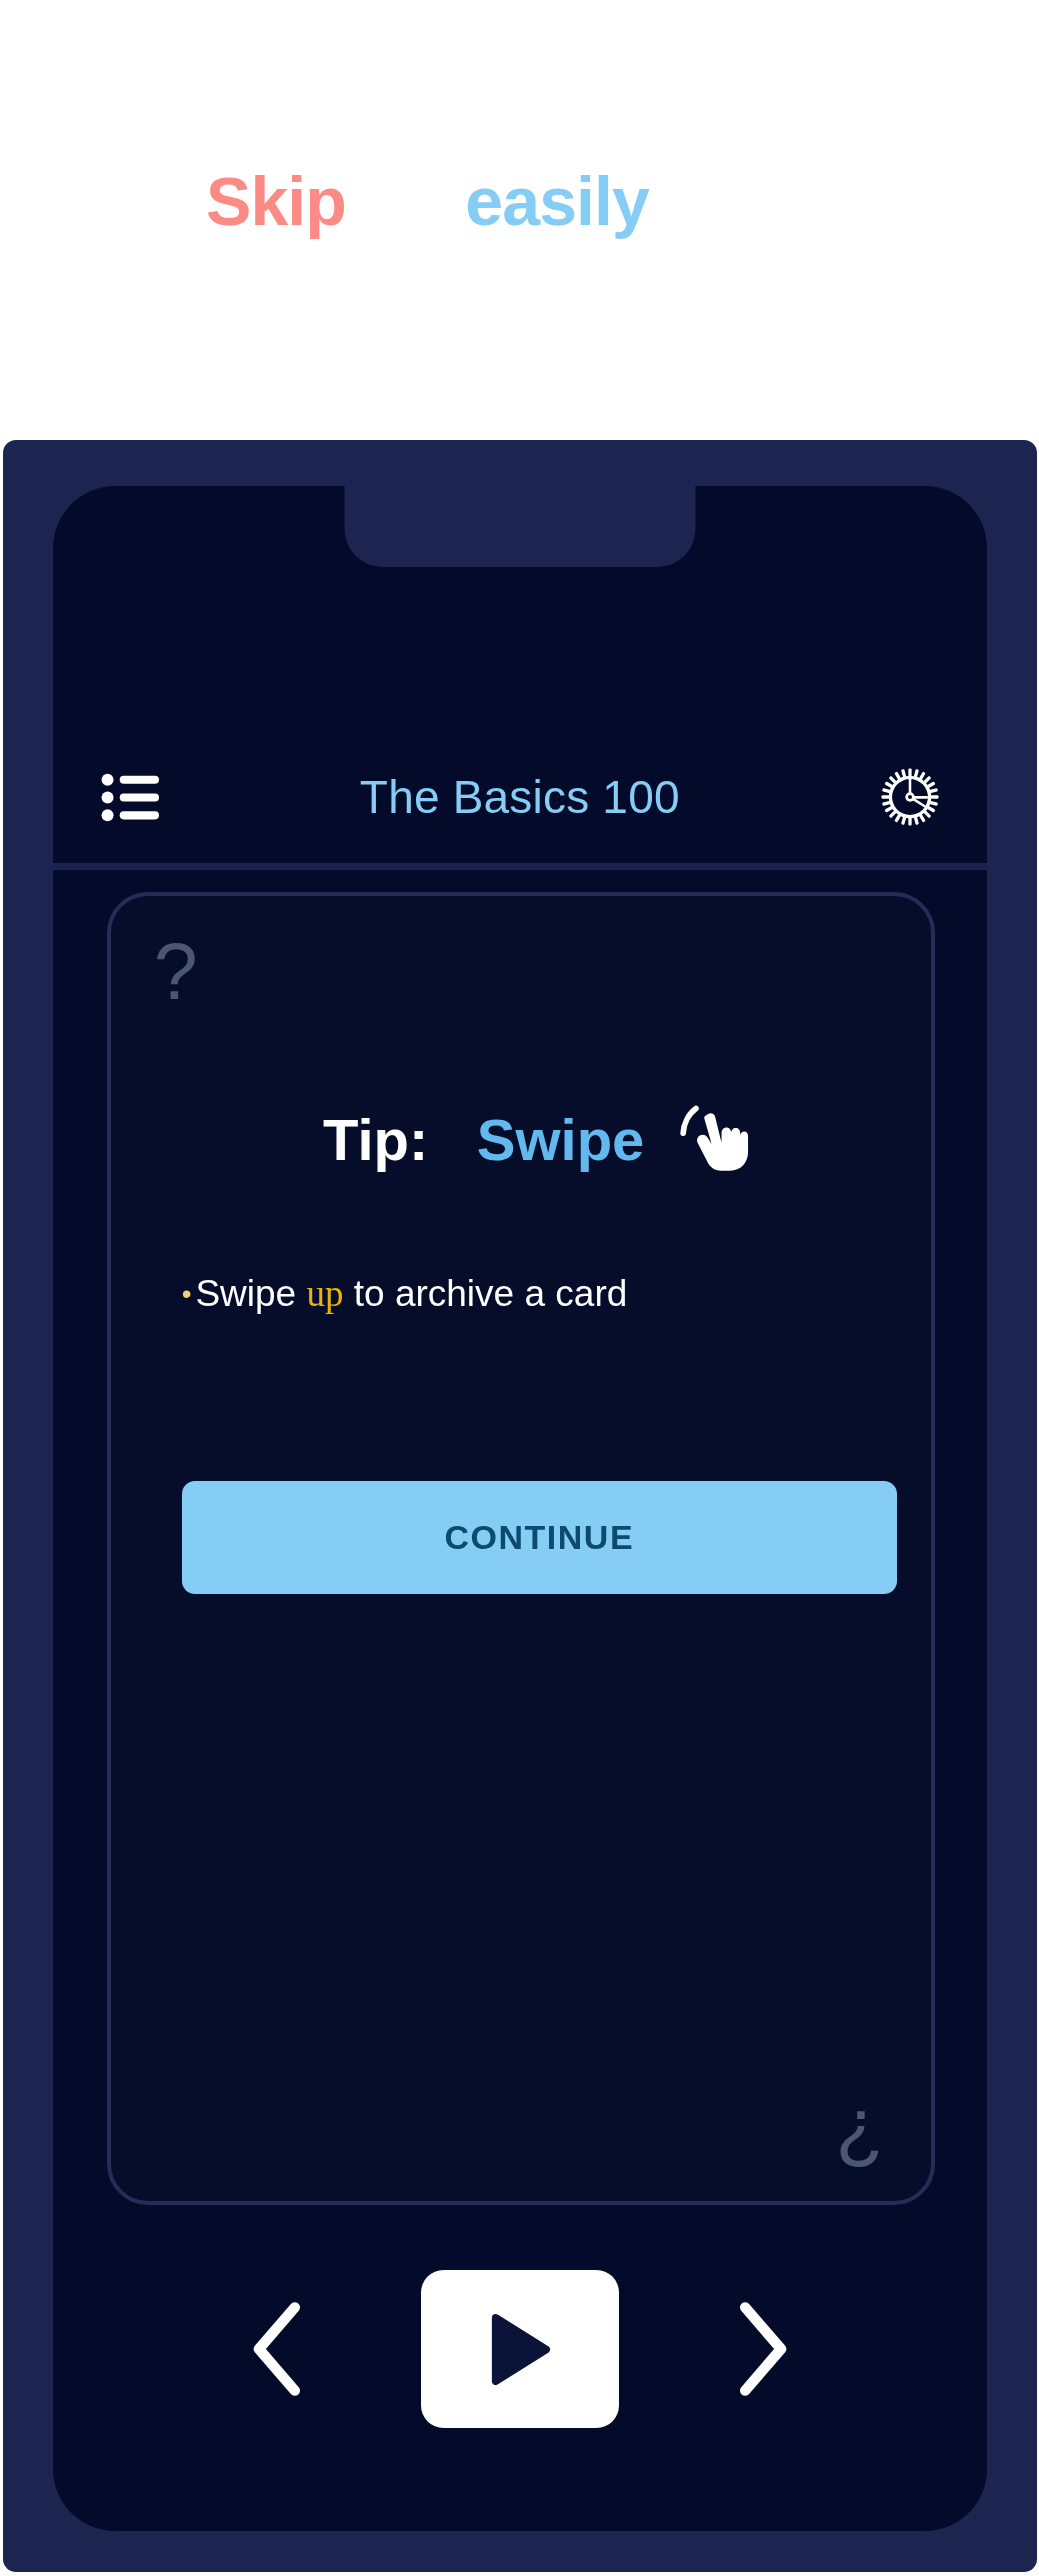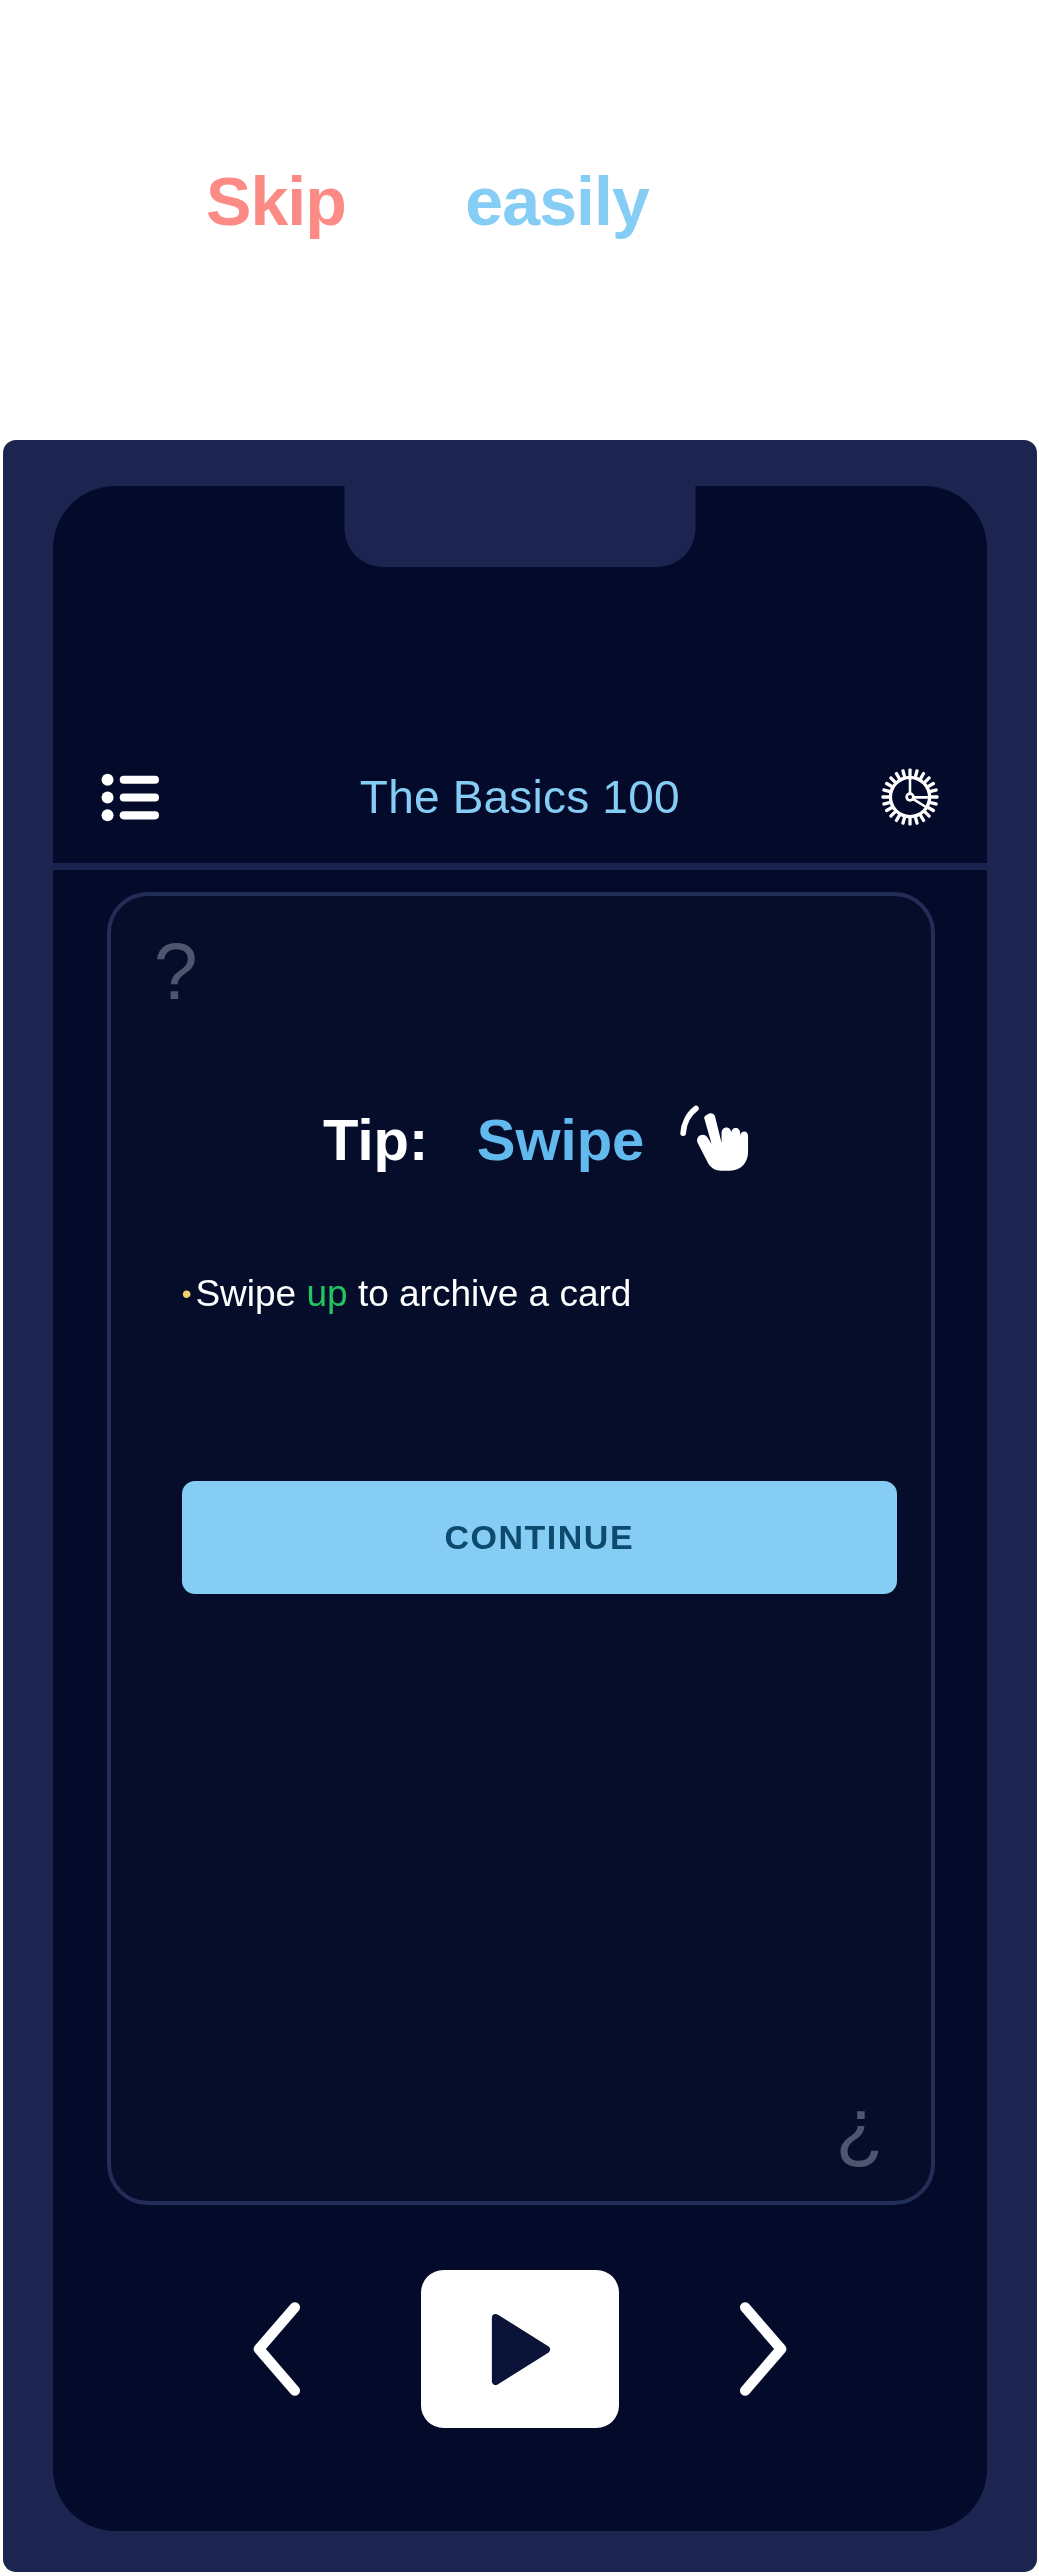--- a/index.html
+++ b/index.html
@@ -142,21 +142,21 @@
     font-size:37px;
     line-height:1.32;
     margin-bottom:21px;
   }
   .bullet-dot {
     color:#f2d06b;
     font-size:28px;
     vertical-align:2.8px;
     margin-right:3.8px;
   }
-  .hl { color:#22c55e; }
+  .hl { color:#eab308;font-family:Liberation Serif, serif; }
 
   .continue-btn {
     position:absolute;
     left:55px; top:585px;
     width:715px; height:113px;
     background:#86cdf5;
     border:none;
     border-radius:13px;
     color:#0c4a6e;
     font-family:"Liberation Sans", sans-serif;

